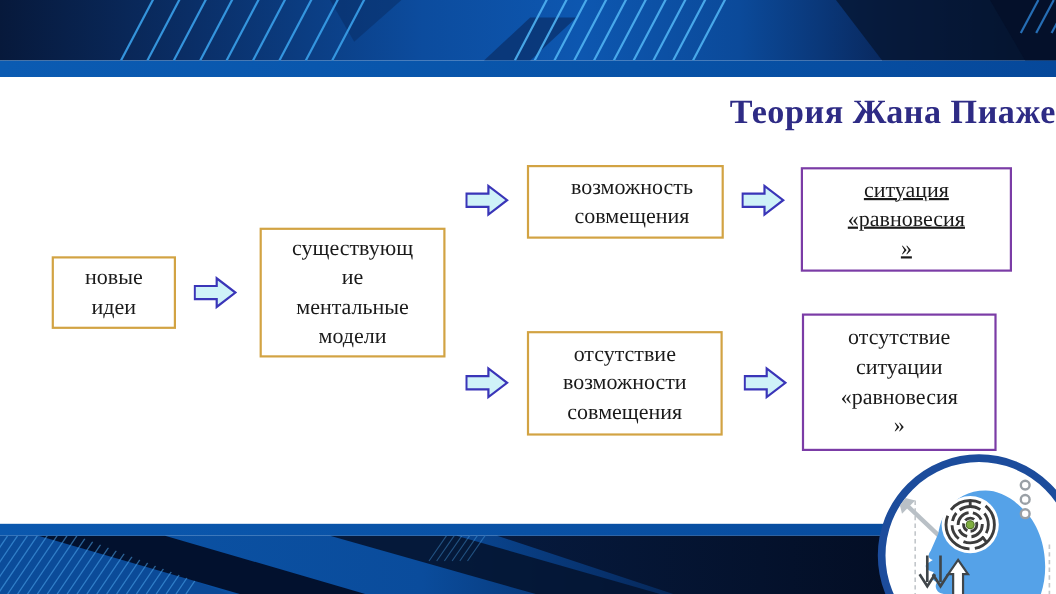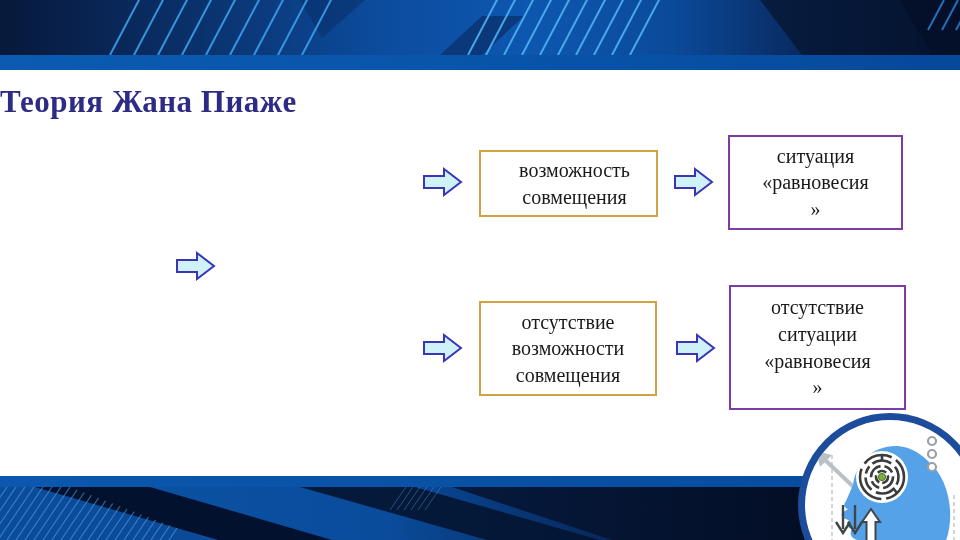--- a/index.html
+++ b/index.html
@@ -1,31 +1,31 @@
 <!DOCTYPE html>
 <html><head>
 <meta charset="utf-8">
 <style>
   html,body{margin:0;padding:0;background:#222;}
   .slide{position:relative;width:960px;height:540px;overflow:hidden;background:#ffffff;
          font-family:"Liberation Serif","DejaVu Serif",serif;}
   .banner{position:absolute;left:0;width:960px;display:block;}
   .banner.top{top:0;height:70px;}
   .banner.bottom{bottom:0;height:64px;}
-  .title{position:absolute;top:84px;left:0;width:960px;margin:0;text-align:left;
+  .title{position:absolute;top:84px;left:0;width:960px;margin:0;text-align:right;
          font-size:31px;font-weight:bold;color:#2E2B85;letter-spacing:0.5px;}
   .node{position:absolute;background:#fff;display:flex;align-items:center;justify-content:center;
         text-align:center;white-space:pre-line;color:#1a1a1a;font-size:20px;line-height:1.33;
         box-sizing:border-box;}
   .node.gold{border:2px solid #D2A343;}
   .node.purple{border:2px solid #7B3CA6;}
   .n1{left:47px;top:233px;width:113px;height:66px;}
   .n2{left:236px;top:207px;width:169px;height:118px;}
   .n3{left:479px;top:150px;width:179px;height:67px;padding-left:12px;}
-  .n4{left:728px;top:135px;width:175px;height:95px;}
+  .n4{left:728px;top:152px;width:192px;height:95px;text-decoration:underline;}
   .n5{left:479px;top:301px;width:178px;height:95px;}
   .n6{left:729px;top:285px;width:177px;height:125px;}
   .arrow{position:absolute;width:40px;height:32px;}
   .a1{left:176px;top:250px;}
   .a2{left:423px;top:166px;}
   .a3{left:674px;top:166px;}
   .a4{left:423px;top:332px;}
   .a5{left:676px;top:332px;}
   .arrow polygon{fill:#CFF2F8;stroke:#3A35B8;stroke-width:2;}
   .badge{position:absolute;left:798px;top:413px;width:184px;height:184px;box-sizing:border-box;
@@ -85,20 +85,26 @@
     <g stroke="#2F86D8" stroke-width="2" opacity="0.8">
       <line x1="928" y1="30" x2="944" y2="0"></line>
         <line x1="942" y1="30" x2="958" y2="0"></line>
       <line x1="956" y1="30" x2="972" y2="0"></line>
     </g>
     <rect x="0" y="55" width="960" height="15" fill="url(#gBar)"></rect>
   </svg>
 
   <h1 class="title">Теория Жана Пиаже</h1>
 
+  <div class="node gold n1">новые
+идеи</div>
+  <div class="node gold n2">существующ
+ие
+ментальные
+модели</div>
   <div class="node gold n3">возможность
 совмещения</div>
   <div class="node purple n4">ситуация
 «равновесия
 »</div>
   <div class="node gold n5">отсутствие
 возможности
 совмещения</div>
   <div class="node purple n6">отсутствие
 ситуации

